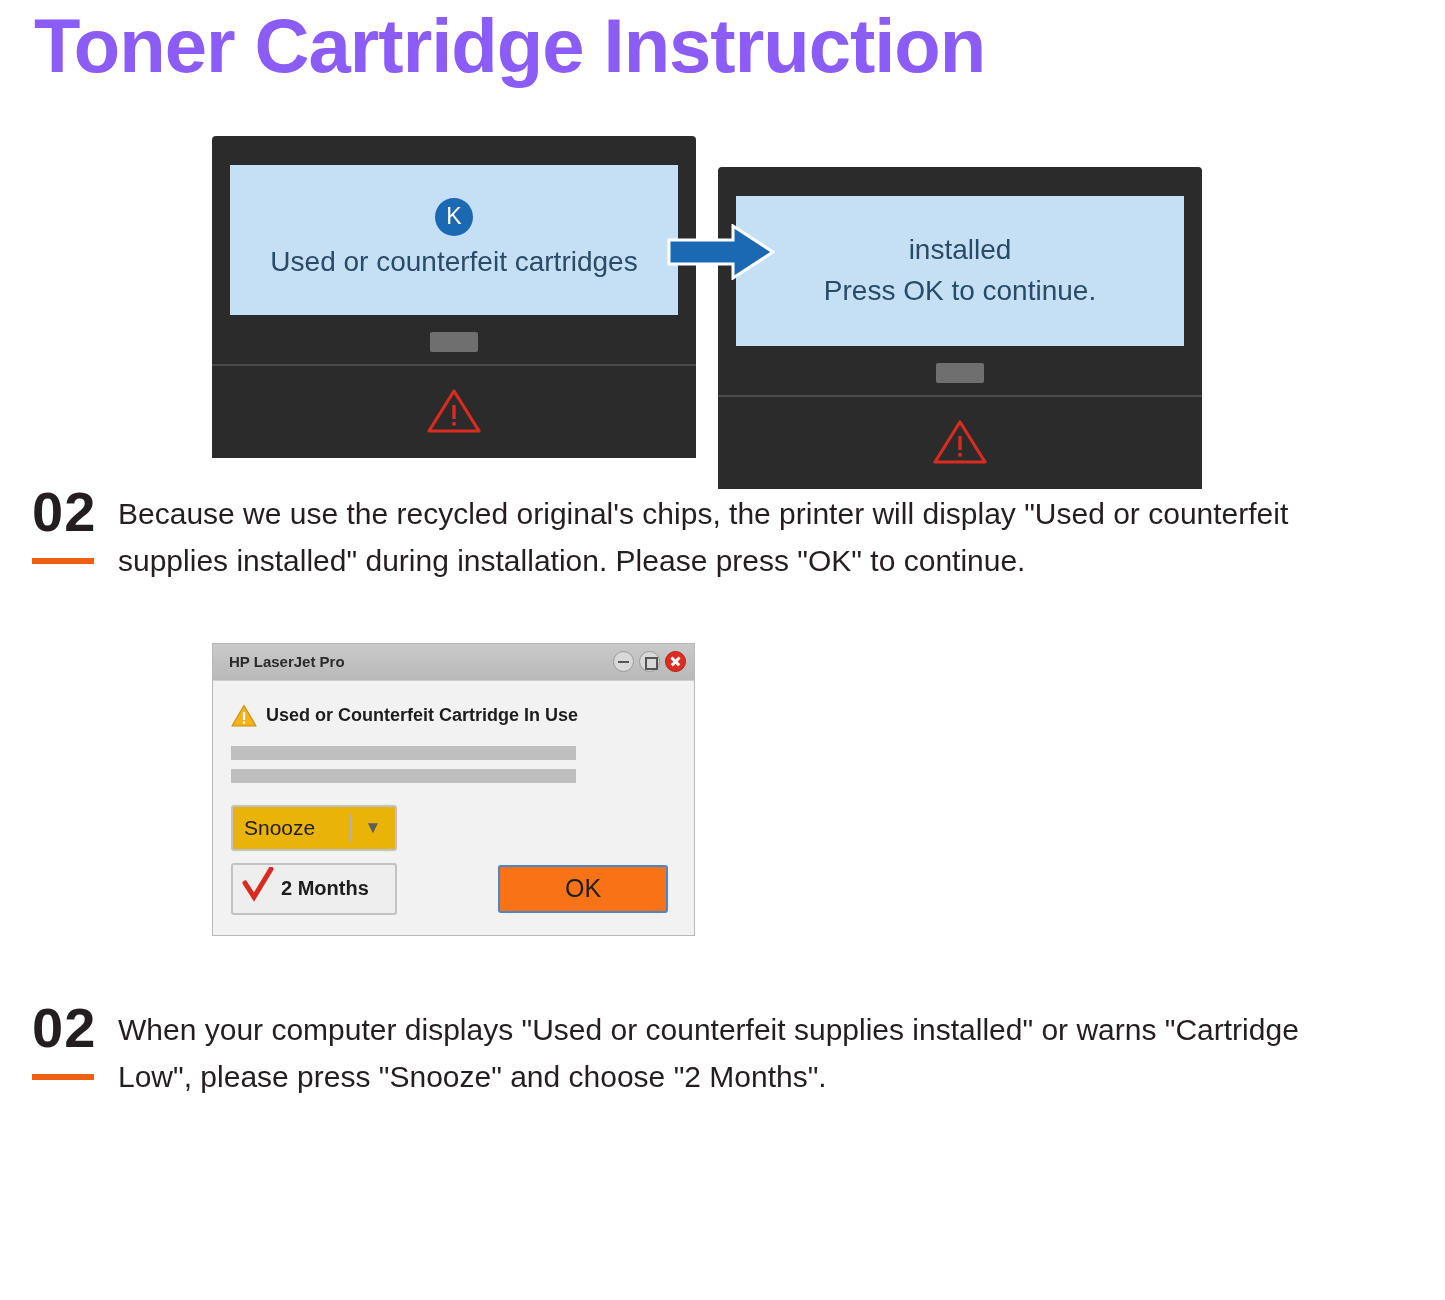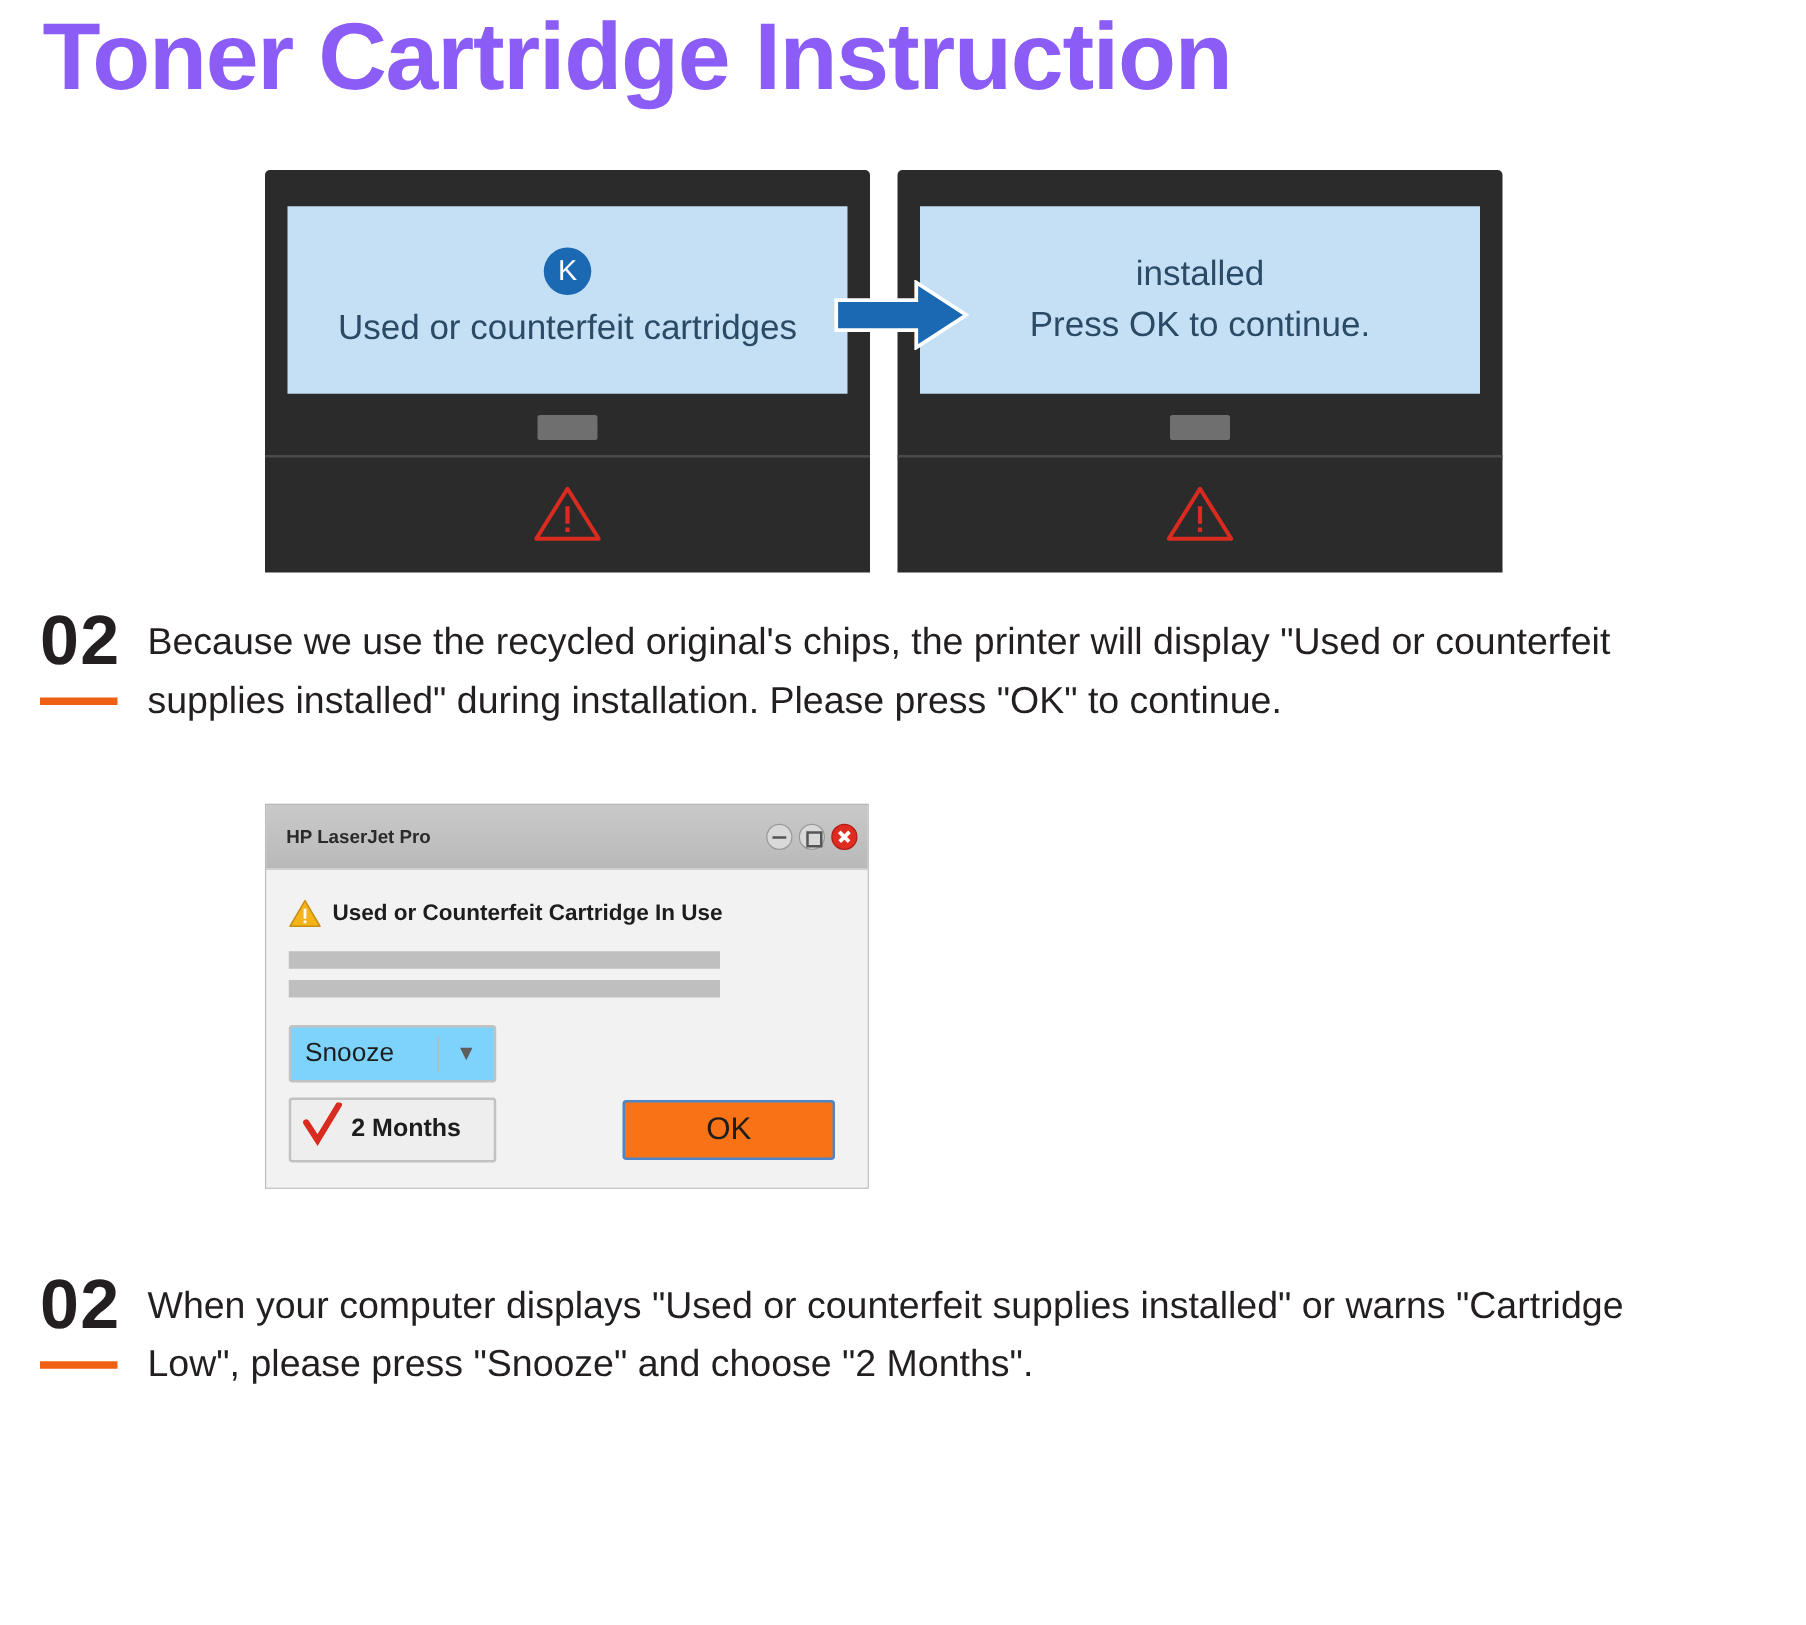--- a/index.html
+++ b/index.html
@@ -36,21 +36,21 @@
   }
   .panel {
     position: absolute;
     top: 0;
     width: 484px;
     height: 322px;
     background: #2b2b2b;
     border-radius: 4px 4px 0 0;
   }
   .panel.left { left: 0; }
-  .panel.right { left: 506px; }
+  .panel.right { left: 506px; margin-top: 31px; }
 
   .panel-screen {
     position: absolute;
     left: 18px;
     top: 29px;
     width: 448px;
     height: 150px;
     background: #c5e0f5;
     display: flex;
     flex-direction: column;
@@ -151,21 +151,21 @@
   .dialog-wrap {
     margin: 58px 0 0 212px;
   }
   .dialog {
     width: 483px;
     background: #f0f0f0;
     border: 1px solid #b8b8b8;
     box-sizing: border-box;
   }
   .dialog-titlebar {
-    height: 51px;
+    height: 36px;
     background: linear-gradient(#c9c9c9, #b9b9b9);
     display: flex;
     align-items: center;
     padding: 0 8px 0 16px;
     box-sizing: border-box;
     justify-content: space-between;
   }
   .dialog-title {
     font-size: 15px;
     font-weight: bold;
@@ -213,21 +213,21 @@
     background: #bfbfbf;
     margin-bottom: 9px;
   }
   .bar.b1 { width: 345px; }
   .bar.b2 { width: 345px; }
 
   .snooze-row { margin-top: 22px; }
   .snooze-select {
     width: 166px;
     height: 46px;
-    background: #7dd3fc;
+    background: #eab308;
     border: 2px solid #c2c2c2;
     border-radius: 3px;
     display: flex;
     align-items: center;
     box-sizing: border-box;
   }
   .snooze-label {
     flex: 1;
     font-size: 21px;
     color: #1d1d1d;

